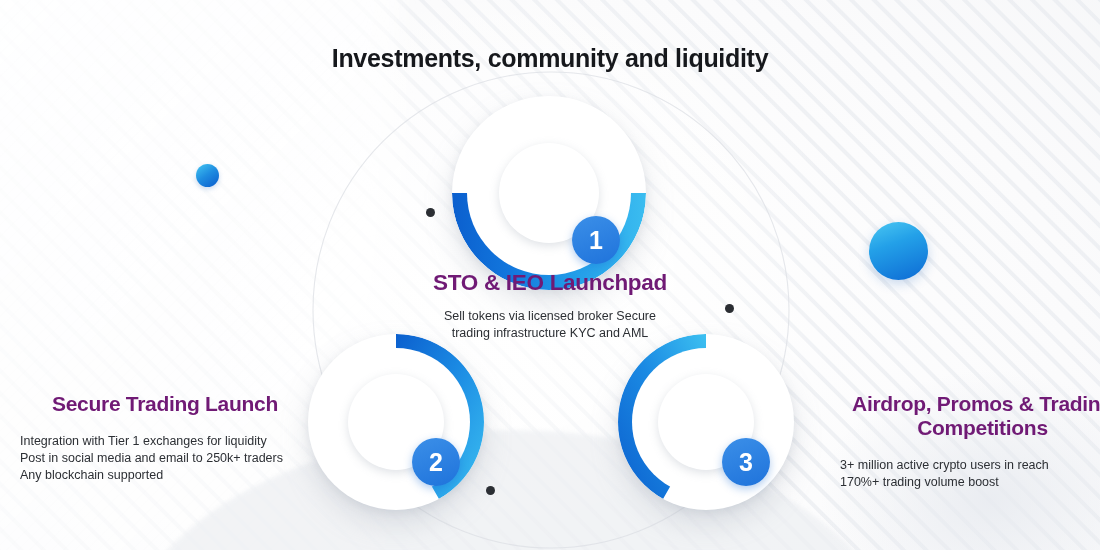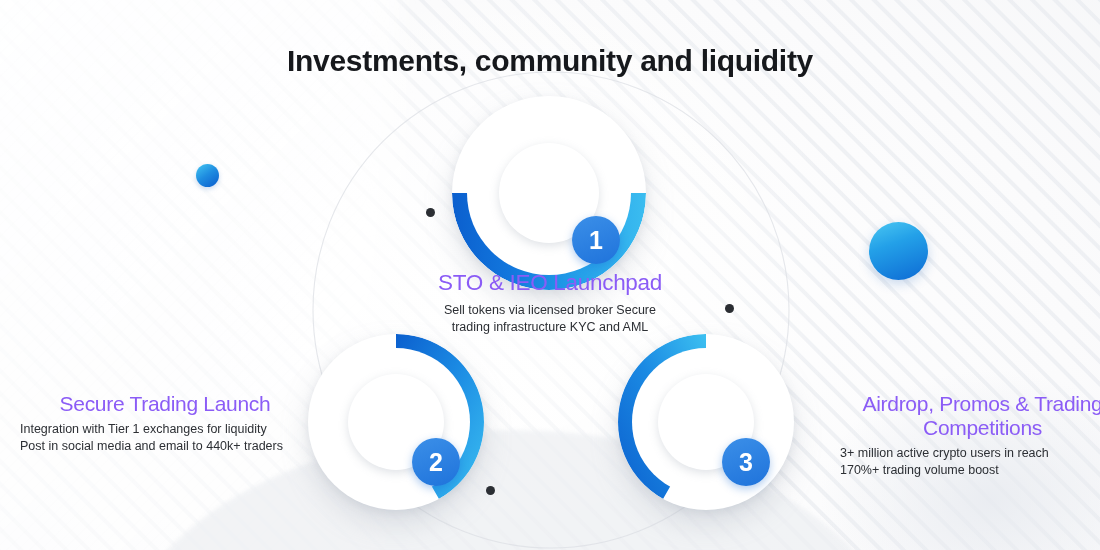--- a/index.html
+++ b/index.html
@@ -67,21 +67,21 @@
     width: 340px; height: 260px;
     background: radial-gradient(closest-side, rgba(232,235,240,.9), rgba(232,235,240,0));
   }
 
   
   .title {
     position: absolute;
     left: 0; right: 0;
     top: 44px;
     text-align: center;
-    font-size: 30px;
+    font-size: 25px;
     font-weight: 700;
     letter-spacing: -0.3px;
     color: #16181c;
   }
 
   
   .sphere {
     position: absolute;
     border-radius: 50%;
   }
@@ -170,43 +170,43 @@
 
   
   #node3 { left: 618px; top: 334px; width: 176px; height: 176px; }
   #node3 .ring-gap { inset: 14px; }
   #node3 .badge-hub { left: 40px; top: 40px; width: 96px; height: 96px; }
   #node3 .badge { left: 64px; top: 64px; width: 48px; height: 48px; font-size: 25px; }
 
   
   .block-heading {
     font-size: 21px;
-    font-weight: 400;
-    color: #8b5cf6;
+    font-weight: 700;
+    color: #701a75;
     letter-spacing: -0.3px;
     line-height: 1.14;
     text-align: center;
   }
   .block-body {
     font-size: 12.5px;
     color: #2c2f34;
     line-height: 1.36;
-    margin-top: 5px;
+    margin-top: 17px;
   }
   .block-body div { white-space: nowrap; }
 
   #text-top {
     position: absolute;
     left: 360px;
     top: 270px;
     width: 380px;
     text-align: center;
   }
   #text-top .block-heading { font-size: 22.5px; }
-  #text-top .block-body { margin-top: 6px; }
+  #text-top .block-body { margin-top: 12px; }
 
   #text-left {
     position: absolute;
     left: 20px;
     top: 392px;
     width: 290px;
     text-align: left;
   }
 
   #text-right {
@@ -307,21 +307,22 @@
     <div class="block-body">
       <div>Sell tokens via licensed broker Secure</div>
       <div>trading infrastructure KYC and AML</div>
     </div>
   </div>
 
   <div id="text-left">
     <div class="block-heading">Secure Trading Launch</div>
     <div class="block-body">
       <div>Integration with Tier 1 exchanges for liquidity</div>
-      <div>Post in social media and email to 440k+ traders</div>
+      <div>Post in social media and email to 250k+ traders</div>
+      <div>Any blockchain supported</div>
     </div>
   </div>
 
   <div id="text-right">
     <div class="block-heading">Airdrop, Promos &amp; Trading Competitions</div>
     <div class="block-body">
       <div>3+ million active crypto users in reach</div>
       <div>170%+ trading volume boost</div>
     </div>
   </div>

